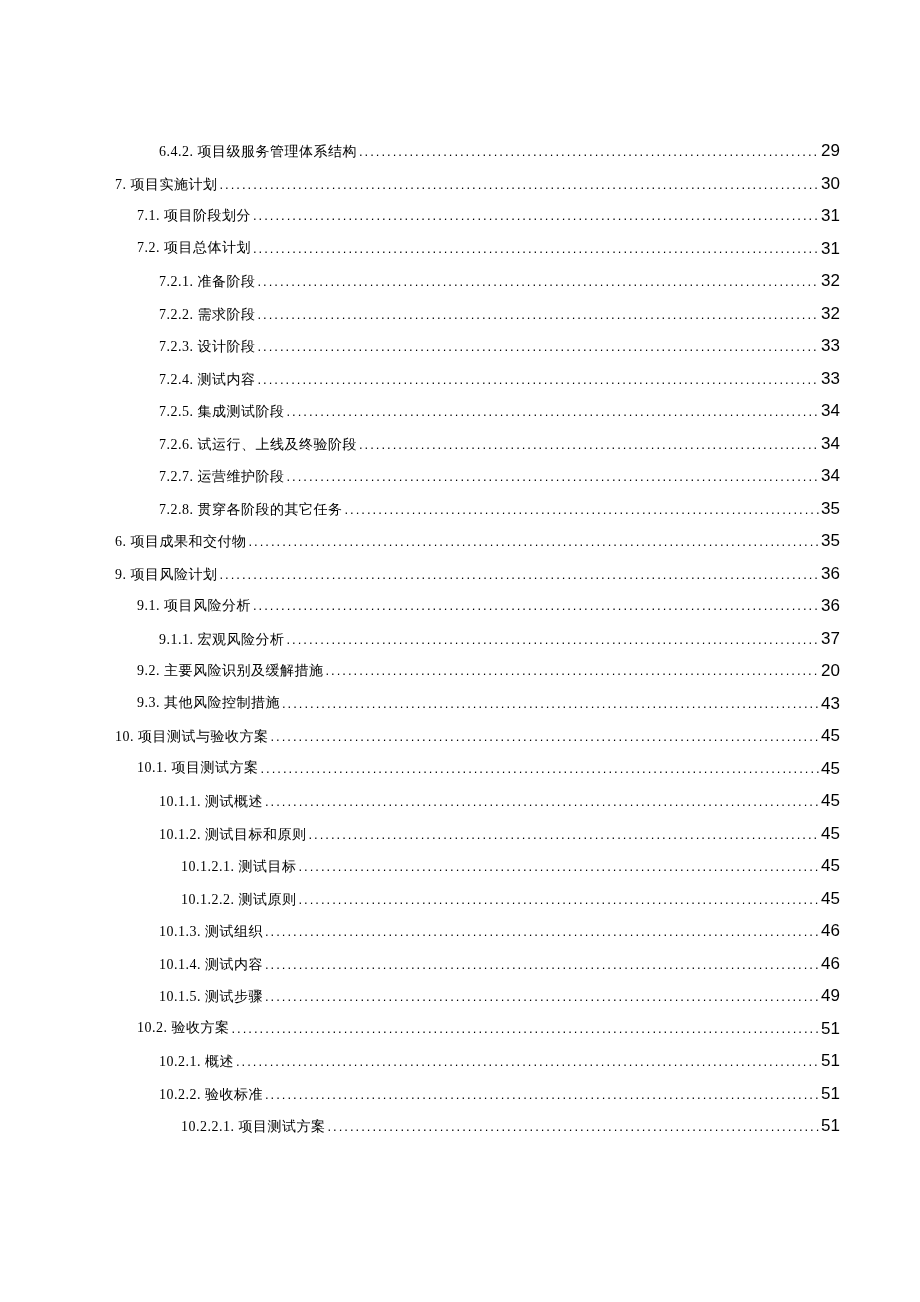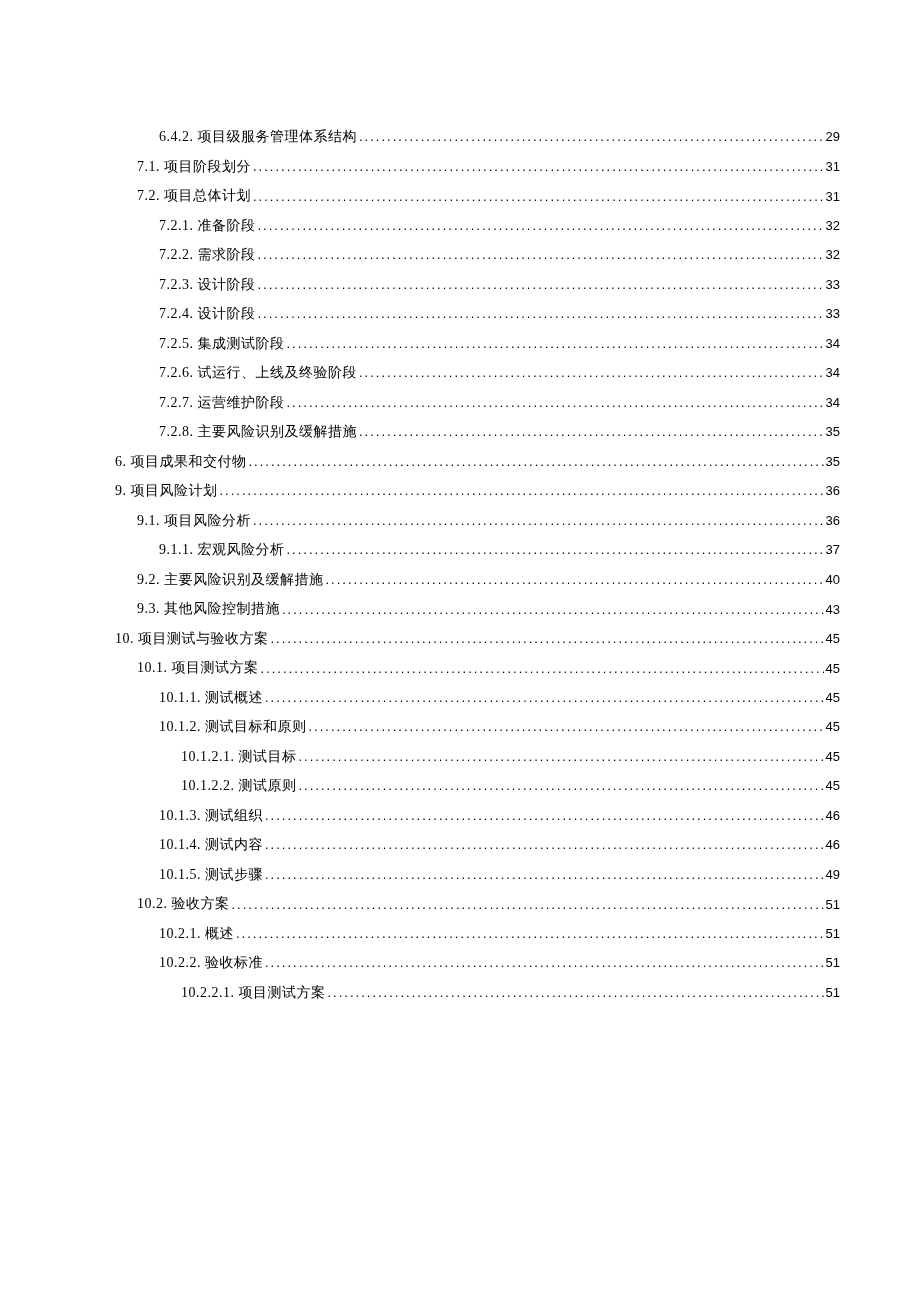--- a/index.html
+++ b/index.html
@@ -13,20 +13,21 @@
     padding: 130px 80px 100px 115px;
     box-sizing: border-box;
   }
   .toc-entry {
     display: flex;
     align-items: baseline;
     font-size: 14px;
     line-height: 1;
     margin-bottom: 15.5px;
     color: #000;
+    margin-top: 12px;
   }
   .toc-title {
     white-space: nowrap;
     letter-spacing: 0.5px;
   }
   .toc-leader {
     flex: 1 1 auto;
     overflow: hidden;
     white-space: nowrap;
     letter-spacing: 2px;
@@ -34,37 +35,42 @@
     font-family: Arial, sans-serif;
     font-size: 13px;
     margin: 0 2px;
   }
   .toc-leader::before {
     content: "..................................................................................................................................................................................................................................................";
   }
   .toc-page {
     white-space: nowrap;
     font-family: Arial, sans-serif;
-    font-size: 13px;
+    font-size: 17px;
   }
   .lvl-0 { padding-left: 0px; }
   .lvl-1 { padding-left: 22px; align-items: center; }
   .lvl-2 { padding-left: 44px; }
   .lvl-3 { padding-left: 66px; }
 </style>
 </head>
 <body>
 
 <div class="page">
   <div id="toc-container">
       <div class="toc-entry lvl-2">
         <span class="toc-title">6.4.2.  项目级服务管理体系结构</span>
         <span class="toc-leader"></span>
         <span class="toc-page">29</span>
       </div>
+      <div class="toc-entry lvl-0">
+        <span class="toc-title">7.  项目实施计划</span>
+        <span class="toc-leader"></span>
+        <span class="toc-page">30</span>
+      </div>
       <div class="toc-entry lvl-1">
         <span class="toc-title">7.1.  项目阶段划分</span>
         <span class="toc-leader"></span>
         <span class="toc-page">31</span>
       </div>
       <div class="toc-entry lvl-1">
         <span class="toc-title">7.2.  项目总体计划</span>
         <span class="toc-leader"></span>
         <span class="toc-page">31</span>
       </div>
@@ -77,41 +83,41 @@
         <span class="toc-title">7.2.2.  需求阶段</span>
         <span class="toc-leader"></span>
         <span class="toc-page">32</span>
       </div>
       <div class="toc-entry lvl-2">
         <span class="toc-title">7.2.3.  设计阶段</span>
         <span class="toc-leader"></span>
         <span class="toc-page">33</span>
       </div>
       <div class="toc-entry lvl-2">
-        <span class="toc-title">7.2.4.  设计阶段</span>
+        <span class="toc-title">7.2.4.  测试内容</span>
         <span class="toc-leader"></span>
         <span class="toc-page">33</span>
       </div>
       <div class="toc-entry lvl-2">
         <span class="toc-title">7.2.5.  集成测试阶段</span>
         <span class="toc-leader"></span>
         <span class="toc-page">34</span>
       </div>
       <div class="toc-entry lvl-2">
         <span class="toc-title">7.2.6.  试运行、上线及终验阶段</span>
         <span class="toc-leader"></span>
         <span class="toc-page">34</span>
       </div>
       <div class="toc-entry lvl-2">
         <span class="toc-title">7.2.7.  运营维护阶段</span>
         <span class="toc-leader"></span>
         <span class="toc-page">34</span>
       </div>
       <div class="toc-entry lvl-2">
-        <span class="toc-title">7.2.8.  主要风险识别及缓解措施</span>
+        <span class="toc-title">7.2.8.  贯穿各阶段的其它任务</span>
         <span class="toc-leader"></span>
         <span class="toc-page">35</span>
       </div>
       <div class="toc-entry lvl-0">
         <span class="toc-title">6.  项目成果和交付物</span>
         <span class="toc-leader"></span>
         <span class="toc-page">35</span>
       </div>
       <div class="toc-entry lvl-0">
         <span class="toc-title">9.  项目风险计划</span>
@@ -124,21 +130,21 @@
         <span class="toc-page">36</span>
       </div>
       <div class="toc-entry lvl-2">
         <span class="toc-title">9.1.1.  宏观风险分析</span>
         <span class="toc-leader"></span>
         <span class="toc-page">37</span>
       </div>
       <div class="toc-entry lvl-1">
         <span class="toc-title">9.2.  主要风险识别及缓解措施</span>
         <span class="toc-leader"></span>
-        <span class="toc-page">40</span>
+        <span class="toc-page">20</span>
       </div>
       <div class="toc-entry lvl-1">
         <span class="toc-title">9.3.  其他风险控制措施</span>
         <span class="toc-leader"></span>
         <span class="toc-page">43</span>
       </div>
       <div class="toc-entry lvl-0">
         <span class="toc-title">10.  项目测试与验收方案</span>
         <span class="toc-leader"></span>
         <span class="toc-page">45</span>

